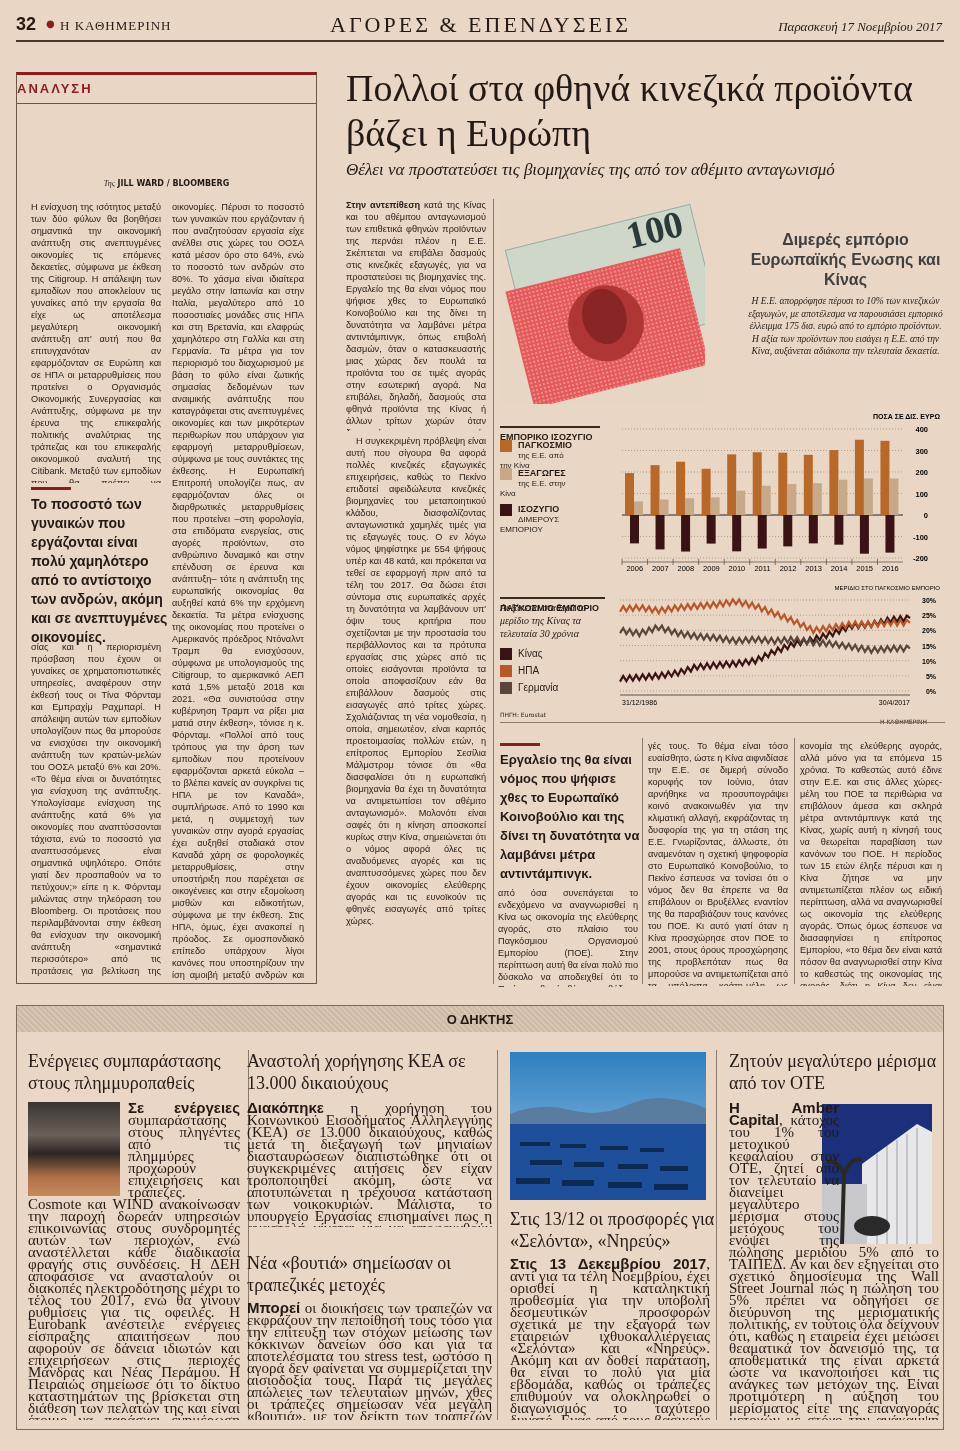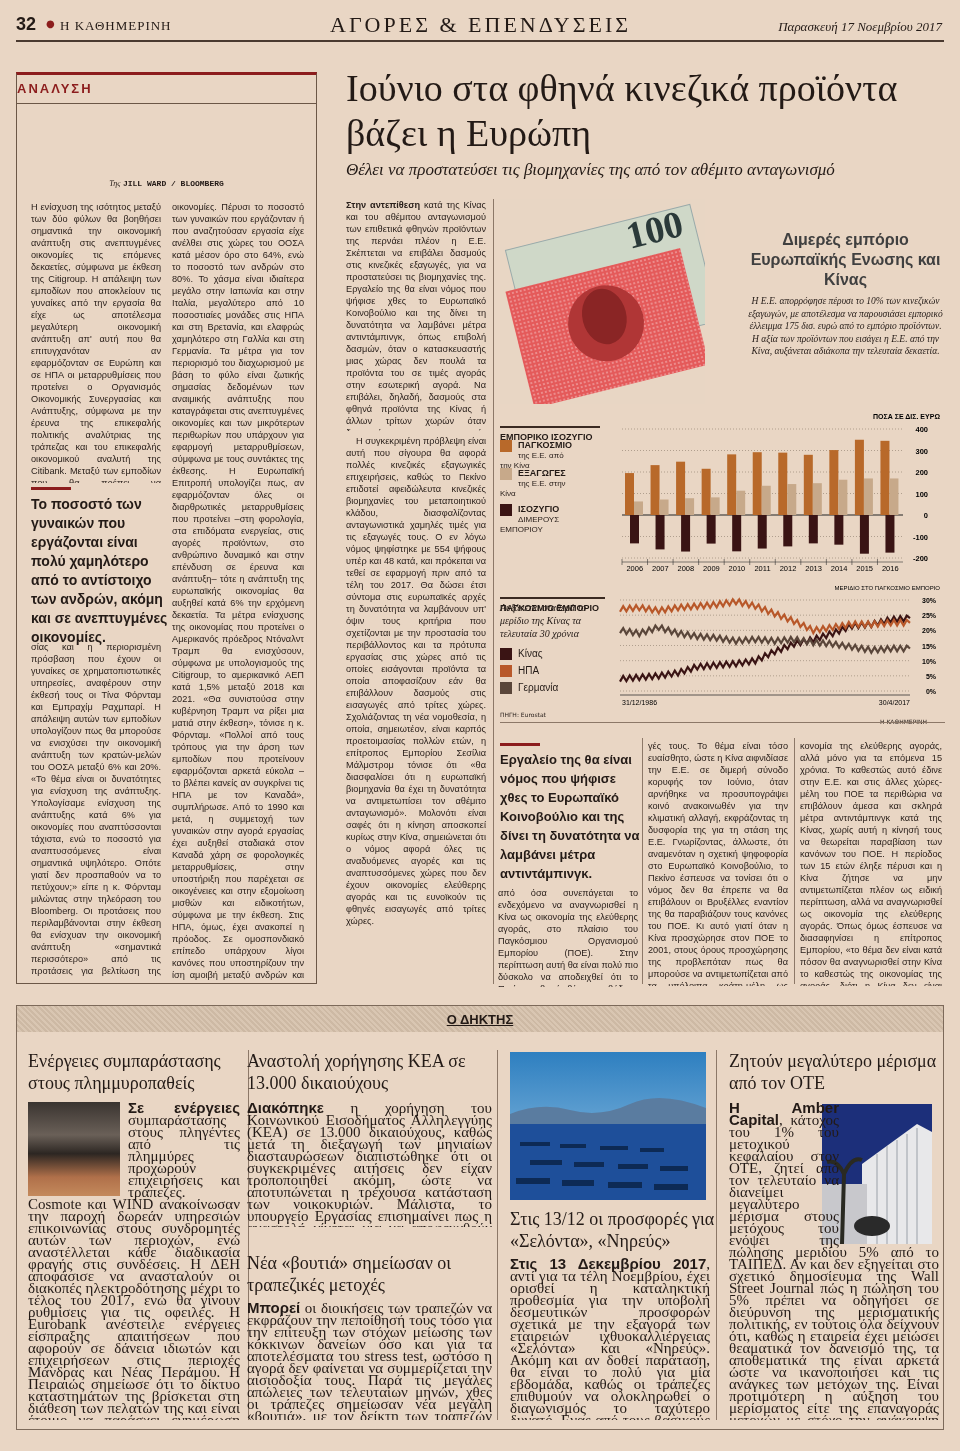--- a/index.html
+++ b/index.html
@@ -15,21 +15,21 @@
   #section { left: 330px; top: 12px; font: 22px "Liberation Serif", serif; letter-spacing: 3px; }
   #date { right: 18px; top: 19px; font: italic 13px "Liberation Serif", serif; }
   #head-rule { left: 16px; top: 40px; width: 928px; height: 2px; background: #4a3a30; }
 
   
   #analysis { left: 16px; top: 72px; width: 301px; height: 912px; border: 1px solid #6b5747; border-top: 3px solid #8c1d1d; }
   #an-label { left: 0; top: 6px; width: 100%; text-align: left; font: bold 13px "Liberation Sans", sans-serif; color: #8c1d1d; letter-spacing: 2px; }
   #an-rule { left: 0; top: 28px; width: 100%; height: 1px; background: #6b5747; }
   #an-title { left: 0; top: 40px; width: 100%; text-align: center; font: italic 22px "Liberation Serif", serif; line-height: 28px; }
   #an-by { left: 0; top: 104px; width: 100%; text-align: center; font-size: 8px; }
-  #an-by b { font-weight: bold; font-family: Liberation Mono, monospace; }
+  #an-by b { font-weight: bold; }
   .col { position: absolute; font-family: "Liberation Sans", sans-serif; font-size: 9.2px; line-height: 12px; text-align: justify; color: #2b211c; }
   #an-c1 { left: 14px; top: 126px; width: 130px; }
   #an-pull-rule { left: 14px; top: 412px; width: 40px; height: 3px; background: #8c1d1d; }
   #an-pull { left: 14px; top: 420px; width: 140px; font: bold 14px "Liberation Sans", sans-serif; line-height: 19px; }
   #an-c1b { left: 14px; top: 566px; width: 130px; }
   #an-c2 { left: 155px; top: 126px; width: 132px; }
 
   
   #main-title { left: 346px; top: 66px; width: 600px; font: 38px "Liberation Serif", serif; line-height: 45px; }
   #main-sub { left: 346px; top: 160px; width: 600px; font: italic 17px "Liberation Serif", serif; }
@@ -62,21 +62,21 @@
   #pull2 { left: 500px; top: 750px; width: 140px; font: bold 13px "Liberation Sans", sans-serif; line-height: 19px; }
   #m-c2b { left: 498px; top: 887px; width: 140px; }
   #m-c3 { left: 648px; top: 740px; width: 140px; }
   #m-c4 { left: 800px; top: 740px; width: 142px; }
 
   .vrule { position: absolute; width: 1px; background: #8c7868; }
 
   
   #ind-box { left: 16px; top: 1005px; width: 928px; height: 425px; border: 1px solid #7d6a5a; }
   #ind-bar { left: 0; top: 0; width: 100%; height: 26px; background: repeating-linear-gradient(45deg, #cdb9a4 0 2px, #d9c6b2 2px 4px); }
-  #ind-label { left: 0; top: 6px; width: 100%; text-align: center; font: bold 13px "Liberation Sans", sans-serif; text-decoration: underline; }
+  #ind-label { left: 0; top: 6px; width: 100%; text-align: center; font: bold 13px "Liberation Sans", sans-serif; }
   .ind-h { position: absolute; font: 18px "Liberation Serif", serif; line-height: 22px; }
   .ind-t { position: absolute; font-family: "Liberation Serif", serif; font-size: 15px; line-height: 12px; text-align: justify; }
   .ind-t b { font-family: "Liberation Sans", sans-serif; }
   #flood-photo { left: 28px; top: 1102px; width: 92px; height: 94px; background: linear-gradient(180deg, #3a3430 0%, #6a6058 35%, #2c2622 55%, #b0704a 80%, #c48a5c 100%); }
   #sea-photo { left: 510px; top: 1052px; width: 196px; height: 148px; }
   #ote-photo { left: 822px; top: 1104px; width: 110px; height: 140px; }
 </style>
 </head>
 <body>
 
@@ -94,21 +94,21 @@
     <i class="lib">Της</i>
     <b>JILL WARD / BLOOMBERG</b>
   </div>
   <div class="col" id="an-c1" style="height:282px;overflow:hidden">Η ενίσχυση της ισότητος μεταξύ των δύο φύλων θα βοηθήσει σημαντικά την οικονομική ανάπτυξη στις ανεπτυγμένες οικονομίες τις επόμενες δεκαετίες, σύμφωνα με έκθεση της Citigroup. Η απάλειψη των εμποδίων που αποκλείουν τις γυναίκες από την εργασία θα είχε ως αποτέλεσμα μεγαλύτερη οικονομική ανάπτυξη απ' αυτή που θα επιτυγχανόταν αν εφαρμόζονταν σε Ευρώπη και σε ΗΠΑ οι μεταρρυθμίσεις που προτείνει ο Οργανισμός Οικονομικής Συνεργασίας και Ανάπτυξης, σύμφωνα με την έρευνα της επικεφαλής πολιτικής αναλύτριας της τράπεζας και του επικεφαλής οικονομικού αναλυτή της Citibank. Μεταξύ των εμποδίων που θα πρέπει να υπερνικηθούν συγκαταλέγονται η απλήρωτη εργασία στο σπίτι, η διάκριση εξαιτίας φύλου και η βία, η έλλειψη νομικής προστα-</div>
   <div class="abs" id="an-pull-rule"></div>
   <div class="abs" id="an-pull">Το ποσοστό των γυναικών που εργάζονται είναι πολύ χαμηλότερο από το αντίστοιχο των ανδρών, ακόμη και σε ανεπτυγμένες οικονομίες.</div>
   <div class="col" id="an-c1b" style="height:336px;overflow:hidden">σίας και η περιορισμένη πρόσβαση που έχουν οι γυναίκες σε χρηματοπιστωτικές υπηρεσίες, αναφέρουν στην έκθεσή τους οι Τίνα Φόρνταμ και Εμπραχίμ Ραχμπαρί. Η απάλειψη αυτών των εμποδίων υπολογίζουν πως θα μπορούσε να ενισχύσει την οικονομική ανάπτυξη των κρατών-μελών του ΟΟΣΑ μεταξύ 6% και 20%. «Το θέμα είναι οι δυνατότητες για ενίσχυση της ανάπτυξης. Υπολογίσαμε ενίσχυση της ανάπτυξης κατά 6% για οικονομίες που αναπτύσσονται τάχιστα, ενώ το ποσοστό για αναπτυσσόμενες είναι σημαντικά υψηλότερο. Οπότε γιατί δεν προσπαθούν να το πετύχουν;» είπε η κ. Φόρνταμ μιλώντας στην τηλεόραση του Bloomberg. Οι προτάσεις που περιλαμβάνονται στην έκθεση θα ενίσχυαν την οικονομική ανάπτυξη «σημαντικά περισσότερο» από τις προτάσεις για βελτίωση της νομισματικής και δημοσιονομικής πολιτικής, πρόσθεσε. Σε πολλές περιπτώσεις, το ποσοστό γυναικών που εργάζονται είναι πολύ χαμηλότερο από το αντίστοιχο των ανδρών, ακόμη και σε ανεπτυγμένες</div>
   <div class="col" id="an-c2" style="height:780px;overflow:hidden">οικονομίες. Πέρυσι το ποσοστό των γυναικών που εργάζονταν ή που αναζητούσαν εργασία είχε ανέλθει στις χώρες του ΟΟΣΑ κατά μέσον όρο στο 64%, ενώ το ποσοστό των ανδρών στο 80%. Το χάσμα είναι ιδιαίτερα μεγάλο στην Ιαπωνία και στην Ιταλία, μεγαλύτερο από 10 ποσοστιαίες μονάδες στις ΗΠΑ και στη Βρετανία, και ελαφρώς χαμηλότερο στη Γαλλία και στη Γερμανία. Τα μέτρα για τον περιορισμό του διαχωρισμού με βάση το φύλο είναι ζωτικής σημασίας δεδομένων των αναιμικής ανάπτυξης που καταγράφεται στις ανεπτυγμένες οικονομίες και των μικρότερων περιθωρίων που υπάρχουν για εφαρμογή μεταρρυθμίσεων, σύμφωνα με τους συντάκτες της έκθεσης. Η Ευρωπαϊκή Επιτροπή υπολογίζει πως, αν εφαρμόζονταν όλες οι διαρθρωτικές μεταρρυθμίσεις που προτείνει –στη φορολογία, στα επιδόματα ενεργείας, στις αγορές προϊόντων, στο ανθρώπινο δυναμικό και στην επένδυση σε έρευνα και ανάπτυξη– τότε η ανάπτυξη της ευρωπαϊκής οικονομίας θα αυξηθεί κατά 6% την ερχόμενη δεκαετία. Τα μέτρα ενίσχυσης της οικονομίας που προτείνει ο Αμερικανός πρόεδρος Ντόναλντ Τραμπ θα ενισχύσουν, σύμφωνα με υπολογισμούς της Citigroup, το αμερικανικό ΑΕΠ κατά 1,5% μεταξύ 2018 και 2021. «Θα συνιστούσα στην κυβέρνηση Τραμπ να ρίξει μια ματιά στην έκθεση», τόνισε η κ. Φόρνταμ. «Πολλοί από τους τρόπους για την άρση των εμποδίων που προτείνουν εφαρμόζονται αρκετά εύκολα – το βλέπει κανείς αν συγκρίνει τις ΗΠΑ με τον Καναδά», συμπλήρωσε. Από το 1990 και μετά, η συμμετοχή των γυναικών στην αγορά εργασίας έχει αυξηθεί σταδιακά στον Καναδά χάρη σε φορολογικές μεταρρυθμίσεις, στην υποστήριξη που παρέχεται σε οικογένειες και στην εξομοίωση μισθών και ειδικοτήτων, σύμφωνα με την έκθεση. Στις ΗΠΑ, όμως, έχει ανακοπεί η πρόοδος. Σε ομοσπονδιακό επίπεδο υπάρχουν λίγοι κανόνες που υποστηρίζουν την ίση αμοιβή μεταξύ ανδρών και γυναικών, δεν υπάρχει νόμος που να εγγυάται την παροχή πληρωμένης άδειας, ενώ οι φορολογικές ρυθμίσεις είναι τιμωρητικές για παντρεμένα ζευγάρια. «Τα εμπόδια στην οικονομική ενδυνάμωση των γυναικών έχουν τη ρίζα τους στην ανισότητα που υπάρχει στην κοινωνία μεταξύ των δύο φύλων», καταλήγουν οι συντάκτες της έκθεσης.</div>
 </div>
 
-<div class="abs" id="main-title">Ιούνιο στα φθηνά κινεζικά προϊόντα βάζει η Ευρώπη</div>
+<div class="abs" id="main-title">Πολλοί στα φθηνά κινεζικά προϊόντα βάζει η Ευρώπη</div>
 <div class="abs" id="main-sub">Θέλει να προστατεύσει τις βιομηχανίες της από τον αθέμιτο ανταγωνισμό</div>
 
 <div class="col" id="m-c1" style="height:232px;overflow:hidden"><b>Στην αντεπίθεση</b><span> κατά της Κίνας και του αθέμιτου ανταγωνισμού των επιθετικά φθηνών προϊόντων της περνάει πλέον η Ε.Ε. Σκέπτεται να επιβάλει δασμούς στις κινεζικές εξαγωγές, για να προστατεύσει τις βιομηχανίες της. Εργαλείο της θα είναι νόμος που ψήφισε χθες το Ευρωπαϊκό Κοινοβούλιο και της δίνει τη δυνατότητα να λαμβάνει μέτρα αντιντάμπινγκ, όπως επιβολή δασμών, όταν ο κατασκευαστής μιας χώρας δεν πουλά τα προϊόντα του σε τιμές αγοράς στην εσωτερική αγορά. Να επιβάλει, δηλαδή, δασμούς στα φθηνά προϊόντα της Κίνας ή άλλων τρίτων χωρών όταν διαπιστώνει «σημαντικές στρεβλώσεις στον ανταγωνισμό», όπως είναι ο εκτεταμένος κρατικός παρεμβατισμός.</span></div>
 <div class="col" id="m-c1b" style="height:550px;overflow:hidden;text-indent:10px">Η συγκεκριμένη πρόβλεψη είναι αυτή που σίγουρα θα αφορά πολλές κινεζικές εξαγωγικές επιχειρήσεις, καθώς το Πεκίνο επιδοτεί αφειδώλευτα κινεζικές βιομηχανίες του μεταποιητικού κλάδου, διασφαλίζοντας ανταγωνιστικά χαμηλές τιμές για τις εξαγωγές τους. Ο εν λόγω νόμος ψηφίστηκε με 554 ψήφους υπέρ και 48 κατά, και πρόκειται να τεθεί σε εφαρμογή πριν από τα τέλη του 2017. Θα δώσει έτσι σύντομα στις ευρωπαϊκές αρχές τη δυνατότητα να λαμβάνουν υπ' όψιν τους κριτήρια που σχετίζονται με την προστασία του περιβάλλοντος και τα πρότυπα εργασίας στις χώρες από τις οποίες εισάγονται προϊόντα τα οποία αποφασίζουν εάν θα επιβάλλουν δασμούς στις εισαγωγές από τρίτες χώρες. Σχολιάζοντας τη νέα νομοθεσία, η οποία, σημειωτέον, είναι καρπός προετοιμασίας πολλών ετών, η επίτροπος Εμπορίου Σεσίλια Μάλμστρομ τόνισε ότι «θα διασφαλίσει ότι η ευρωπαϊκή βιομηχανία θα έχει τη δυνατότητα να αντιμετωπίσει τον αθέμιτο ανταγωνισμό». Μολονότι είναι σαφές ότι η κίνηση αποσκοπεί κυρίως στην Κίνα, σημειώνεται ότι ο νόμος αφορά όλες τις αναδυόμενες αγορές και τις αναπτυσσόμενες χώρες που δεν έχουν οικονομίες ελεύθερης αγοράς και τις ευνοϊκούν τις φθηνές εισαγωγές από τρίτες χώρες.</div>
 
 <div class="abs" id="photo">
   <svg width="205" height="205" viewBox="0 0 205 205">
     <rect width="205" height="205" fill="#e8d6c4"></rect>
     <g transform="rotate(-14 100 100)">
       <rect x="20" y="30" width="190" height="120" fill="#cfd8c8" stroke="#9aa"></rect>

